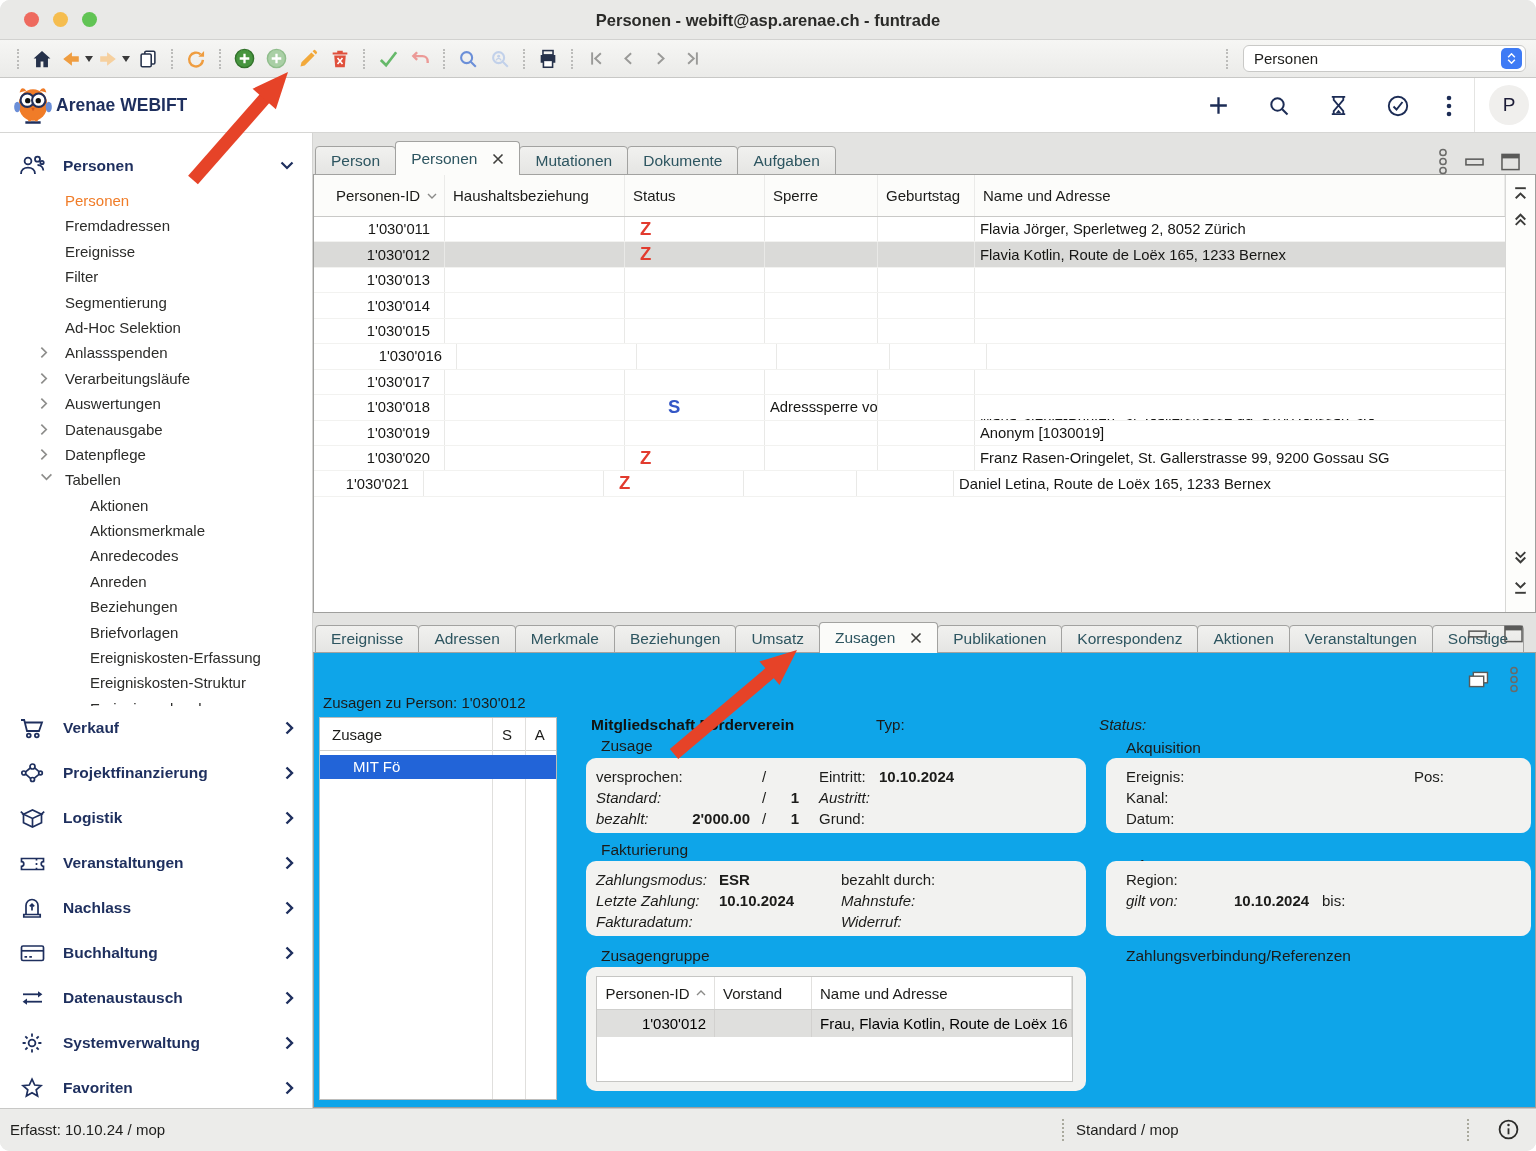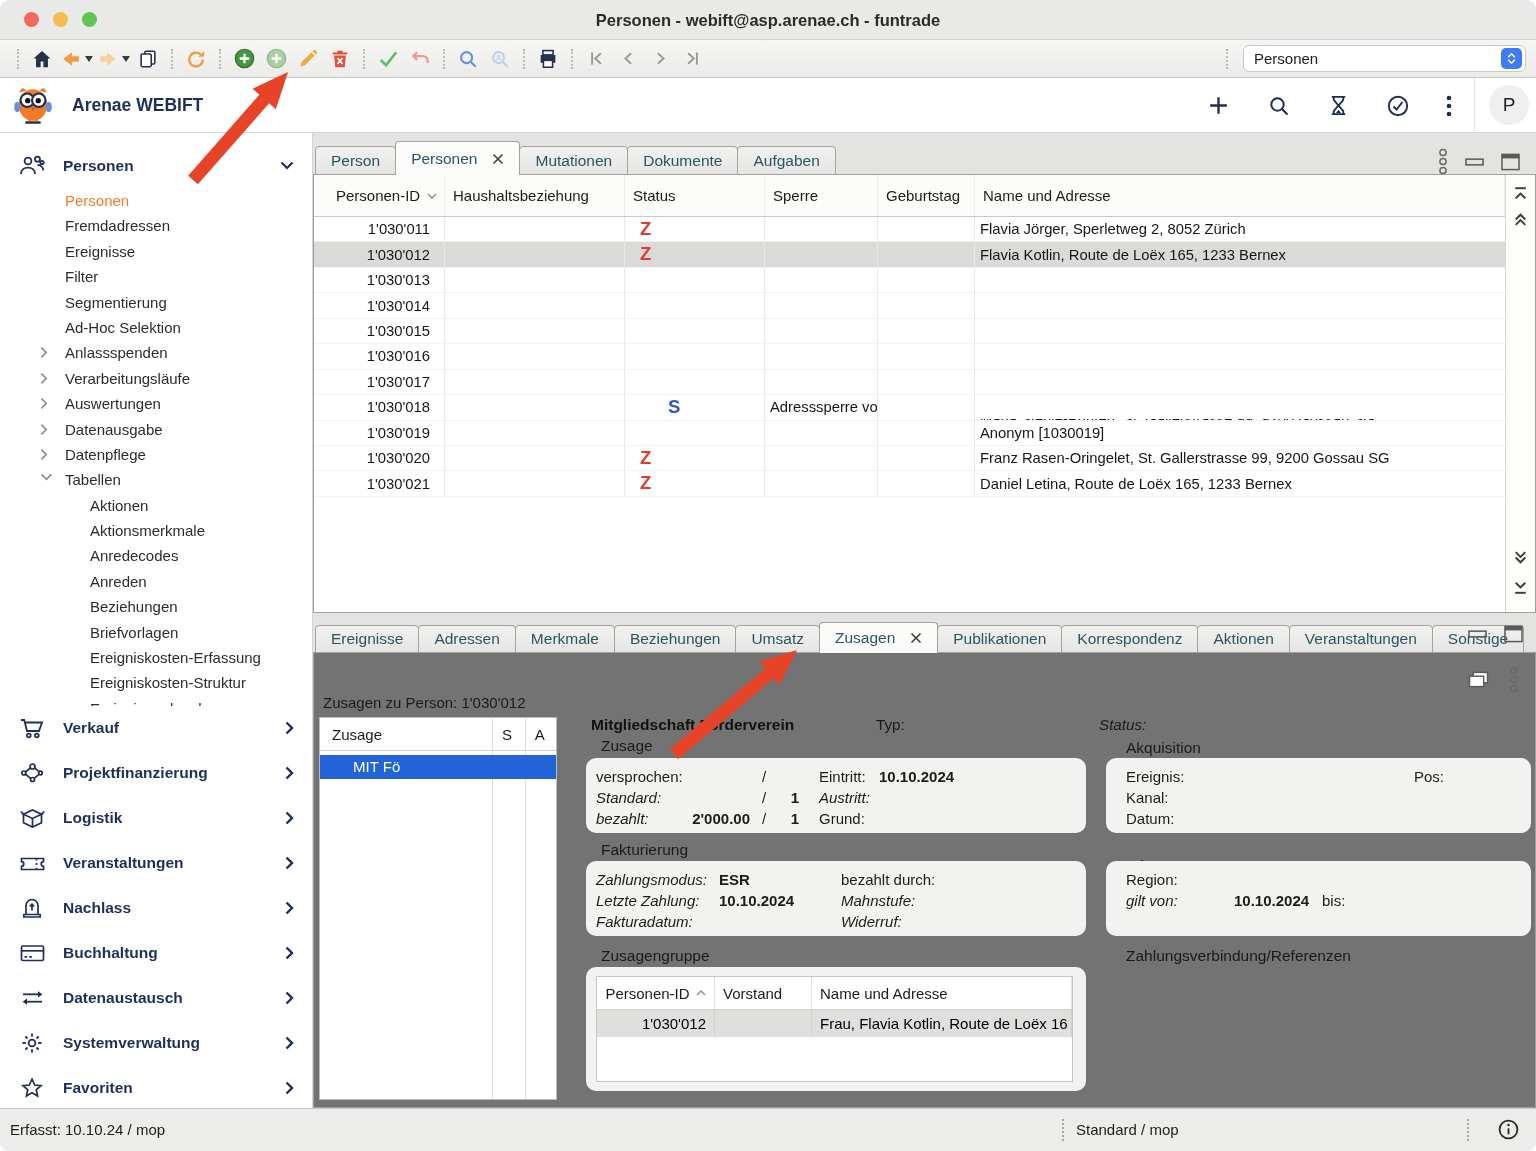--- a/index.html
+++ b/index.html
@@ -19,21 +19,21 @@
 
 .toolbar{position:absolute;left:0;top:40px;width:100%;height:38px;background:linear-gradient(#f6f6f4,#ebebe9);border-bottom:1px solid #c8c8c6;display:flex;align-items:center;padding:0 10px;z-index:5}
 .tb-btn{height:30px;min-width:28px;display:flex;align-items:center;justify-content:center;background:none;border:none;margin:0 2px;gap:3px;cursor:default}
 .tb-sep{width:0;height:20px;border-left:2px dotted #bcbcba;margin:0 7px}
 .tb-spacer{margin-left:auto}
 .tb-select{margin-left:8px;width:283px;height:27px;background:#fff;border:1px solid #c9c9c7;border-radius:6px;display:flex;align-items:center;padding:0 3px 0 10px;font-size:15px;color:#1d1d1b}
 .stepper{margin-left:auto;width:21px;height:21px;border-radius:5px;background:#3e7bf5;display:flex;flex-direction:column;align-items:center;justify-content:center;gap:1px}
 
 
 .appheader{position:absolute;left:0;top:78px;width:100%;height:55px;background:#fff;border-bottom:1px solid #d6d6d4;z-index:5}
-.brand{position:absolute;left:10px;top:5px;display:flex;align-items:center;gap:16px}
+.brand{position:absolute;left:10px;top:5px;display:flex;align-items:center;gap:0}
 .brand-name{font-size:17.5px;font-weight:bold;color:#1e2f5e}
 .hdr-actions{position:absolute;right:84px;top:0;height:55px;display:flex;align-items:center;gap:36px}
 .hdr-btn{background:none;border:none;display:flex;align-items:center;justify-content:center}
 .hdr-divider{position:absolute;left:1474px;top:0;height:54px;border-left:1px solid #e4e4e2}
 .avatar{position:absolute;left:1489px;top:7px;width:40px;height:40px;border-radius:50%;background:#f0efed;display:flex;align-items:center;justify-content:center;font-size:19px;color:#1d1d38}
 
 
 .sidebar{position:absolute;left:0;top:133px;width:313px;height:975px;background:#fff;border-right:1px solid #d4d4d2;padding-top:10px;overflow:hidden;z-index:4}
 .nav-section{position:relative;height:45px;display:flex;align-items:center;padding:0 18px 0 14px;color:#1e2f5e;font-weight:bold;font-size:15.5px}
 .nav-section .sic{width:36px;display:flex;justify-content:center;margin-right:13px}
@@ -68,21 +68,21 @@
 .td{border-right:1px solid #e9e9e7;overflow:hidden;white-space:nowrap;display:flex;align-items:center;font-size:14.8px;color:#161614}
 .td-id{justify-content:flex-end;padding-right:14px}
 .status-letter{font-weight:bold;font-size:18.5px;padding-left:15px;line-height:1}
 .status-letter.ind{padding-left:43px}
 .td-pad{padding-left:5px}
 .scroll-strip{position:absolute;top:0;right:0;width:30px;bottom:0;border-left:1px solid #d8d8d6;background:#fdfdfb}
 .ss-btn{position:absolute;left:6px;background:none;border:none;display:flex}
 .ss-1{top:10px}.ss-2{top:36px}.ss-3{bottom:46px}.ss-4{bottom:16px}
 
 
-.lower-frame{position:absolute;left:313px;top:652px;width:1223px;height:456px;background:#737373;border:1px solid #9f9f9d;z-index:2}
+.lower-frame{position:absolute;left:313px;top:652px;width:1223px;height:456px;background:#0ea5e9;border:1px solid #9f9f9d;z-index:2}
 .detail-icons{position:absolute;right:16px;top:13px;display:flex;gap:20px;align-items:center}
 .caption{position:absolute;left:9px;top:41px;font-size:15px;color:#1b1b19}
 .zlist{position:absolute;left:5px;top:64px;width:238px;height:383px;background:#fff;border:1px solid #bcbcba}
 .zhead{position:absolute;left:0;top:0;right:0;height:33px;border-bottom:1px solid #cfcfcd;display:flex;align-items:center;font-size:15px;color:#1b1b19}
 .zh-1{padding-left:12px;width:172px}
 .zh-2{width:33px;text-align:center;justify-content:center;display:flex}
 .zh-3{width:33px;text-align:center;justify-content:center;display:flex}
 .zcol-line{position:absolute;top:0;bottom:0;width:1px;background:#e0dfdd;z-index:1}
 .zc1{left:172px}.zc2{left:205px}
 .zrow{position:absolute;left:0;right:0;top:37px;height:24px;background:#2264d8;color:#fff;font-size:15px;line-height:24px;padding-left:33px;z-index:2}
@@ -752,21 +752,21 @@
         </div>
         <div class="tr">
           <div class="td td-id" style="width: 131px;">1'030'015</div>
           <div class="td td-pad" style="width: 180px;"></div>
           <div class="td" style="width: 140px;"></div>
           <div class="td td-pad" style="width: 113px;"></div>
           <div class="td td-pad" style="width: 97px;"></div>
           <div class="td td-pad" style="flex: 1 1 0%; border-right: none;"></div>
         </div>
         <div class="tr">
-          <div class="td td-id" style="width: 131px; text-align: center;">1'030'016</div>
+          <div class="td td-id" style="width: 143px; text-align: center;">1'030'016</div>
           <div class="td td-pad" style="width: 180px;"></div>
           <div class="td" style="width: 140px;"></div>
           <div class="td td-pad" style="width: 113px;"></div>
           <div class="td td-pad" style="width: 97px;"></div>
           <div class="td td-pad" style="flex: 1 1 0%; border-right: none;"></div>
         </div>
         <div class="tr">
           <div class="td td-id" style="width: 131px;">1'030'017</div>
           <div class="td td-pad" style="width: 180px;"></div>
           <div class="td" style="width: 140px;"></div>
@@ -796,21 +796,21 @@
           <div class="td td-id" style="width: 131px;">1'030'020</div>
           <div class="td td-pad" style="width: 180px;"></div>
           <div class="td" style="width: 140px;">
             <span class="status-letter" style="color: rgb(226, 59, 46);">Z</span>
           </div>
           <div class="td td-pad" style="width: 113px;"></div>
           <div class="td td-pad" style="width: 97px;"></div>
           <div class="td td-pad" style="flex: 1 1 0%; border-right: none;">Franz Rasen-Oringelet, St. Gallerstrasse 99, 9200 Gossau SG</div>
         </div>
         <div class="tr">
-          <div class="td td-id" style="width: 131px;">1'030'021</div>
+          <div class="td td-id" style="width: 110px;">1'030'021</div>
           <div class="td td-pad" style="width: 180px;"></div>
           <div class="td" style="width: 140px;">
             <span class="status-letter" style="color: rgb(226, 59, 46);">Z</span>
           </div>
           <div class="td td-pad" style="width: 113px;"></div>
           <div class="td td-pad" style="width: 97px;"></div>
           <div class="td td-pad" style="flex: 1 1 0%; border-right: none;">Daniel Letina, Route de Loëx 165, 1233 Bernex</div>
         </div>
       </div>
     <div class="scroll-strip" id="scroll-strip">

